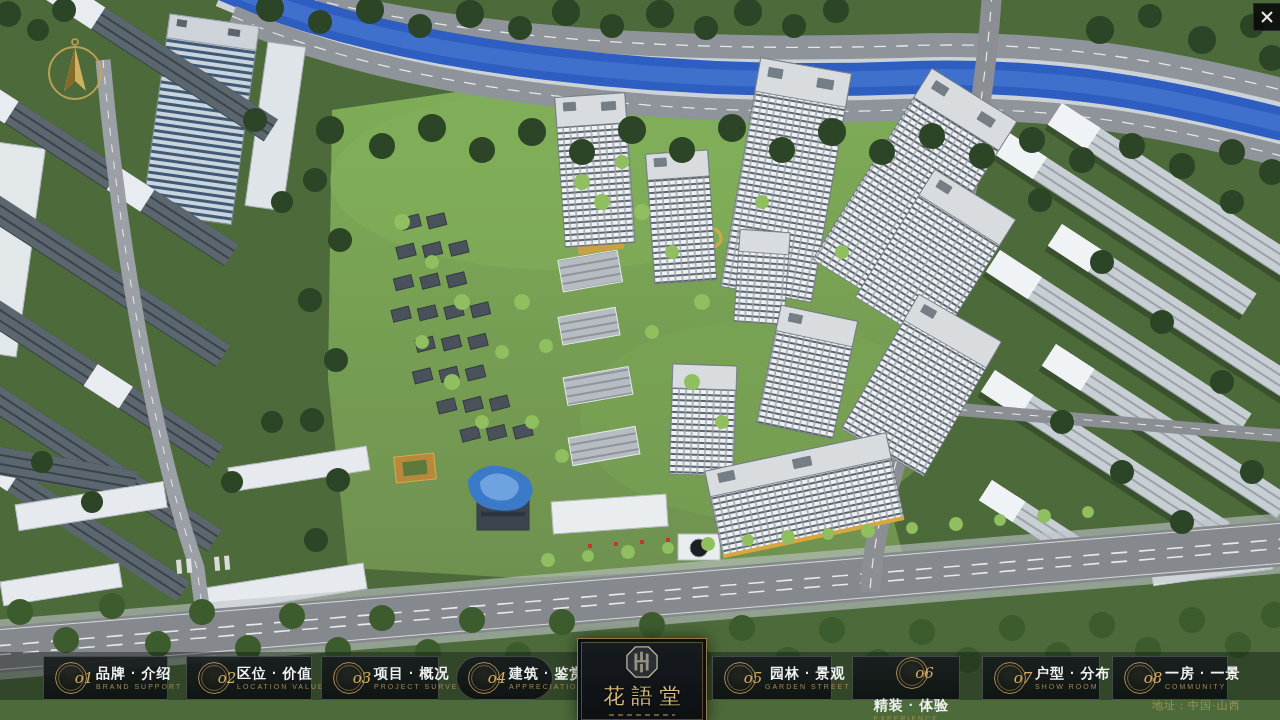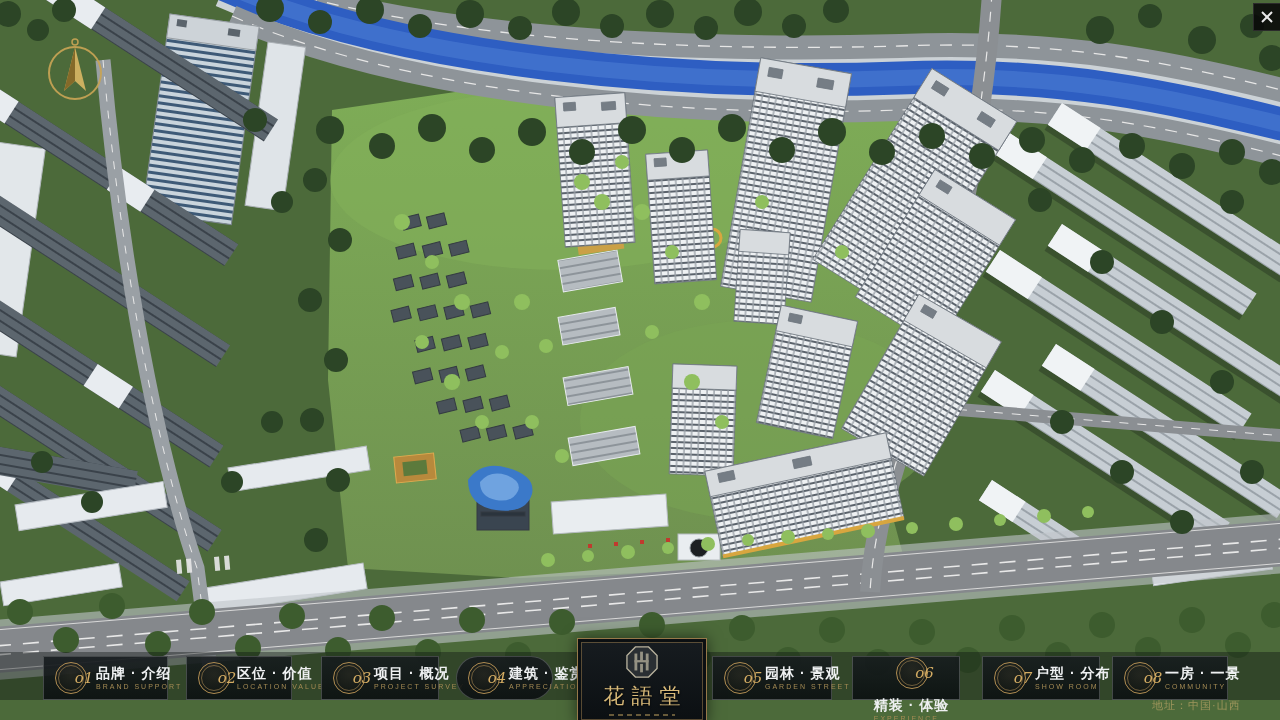--- a/index.html
+++ b/index.html
@@ -497,21 +497,21 @@
 
   <div class="nav-item" style="left:43px;width:125px;">
     <div class="badge">
         <span>o1</span>
       </div>
     <div class="nav-txt">
         <div class="nav-zh">品牌 · 介绍</div>
       <div class="nav-en">BRAND SUPPORT</div>
       </div>
   </div>
-  <div class="nav-item" style="left:186px;width:106px;gap:7px;">
+  <div class="nav-item" style="left:186px;width:126px;gap:7px;">
     <div class="badge">
         <span>o2</span>
       </div>
     <div class="nav-txt">
         <div class="nav-zh">区位 · 价值</div>
       <div class="nav-en">LOCATION VALUE</div>
       </div>
   </div>
   <div class="nav-item" style="left:321px;width:118px;">
     <div class="badge">
@@ -540,21 +540,21 @@
           <rect x="15" y="6" width="3" height="10"></rect>
         <rect x="15" y="19" width="3" height="9"></rect>
           <rect x="21" y="8" width="3" height="18"></rect>
         <rect x="9" y="15" width="15" height="2.4"></rect>
       </g>
     </svg>
     <div id="logo-title">花語堂</div>
     <div id="logo-sub"></div>
   </div>
 
-  <div class="nav-item" style="left:712px;width:120px;">
+  <div class="nav-item" style="left:712px;width:120px;text-align:center;">
     <div class="badge">
         <span>o5</span>
       </div>
     <div class="nav-txt">
         <div class="nav-zh">园林 · 景观</div>
       <div class="nav-en">GARDEN STREET</div>
       </div>
   </div>
   <div class="nav-item" style="left:852px;width:108px;flex-direction:column;">
     <div class="badge">

